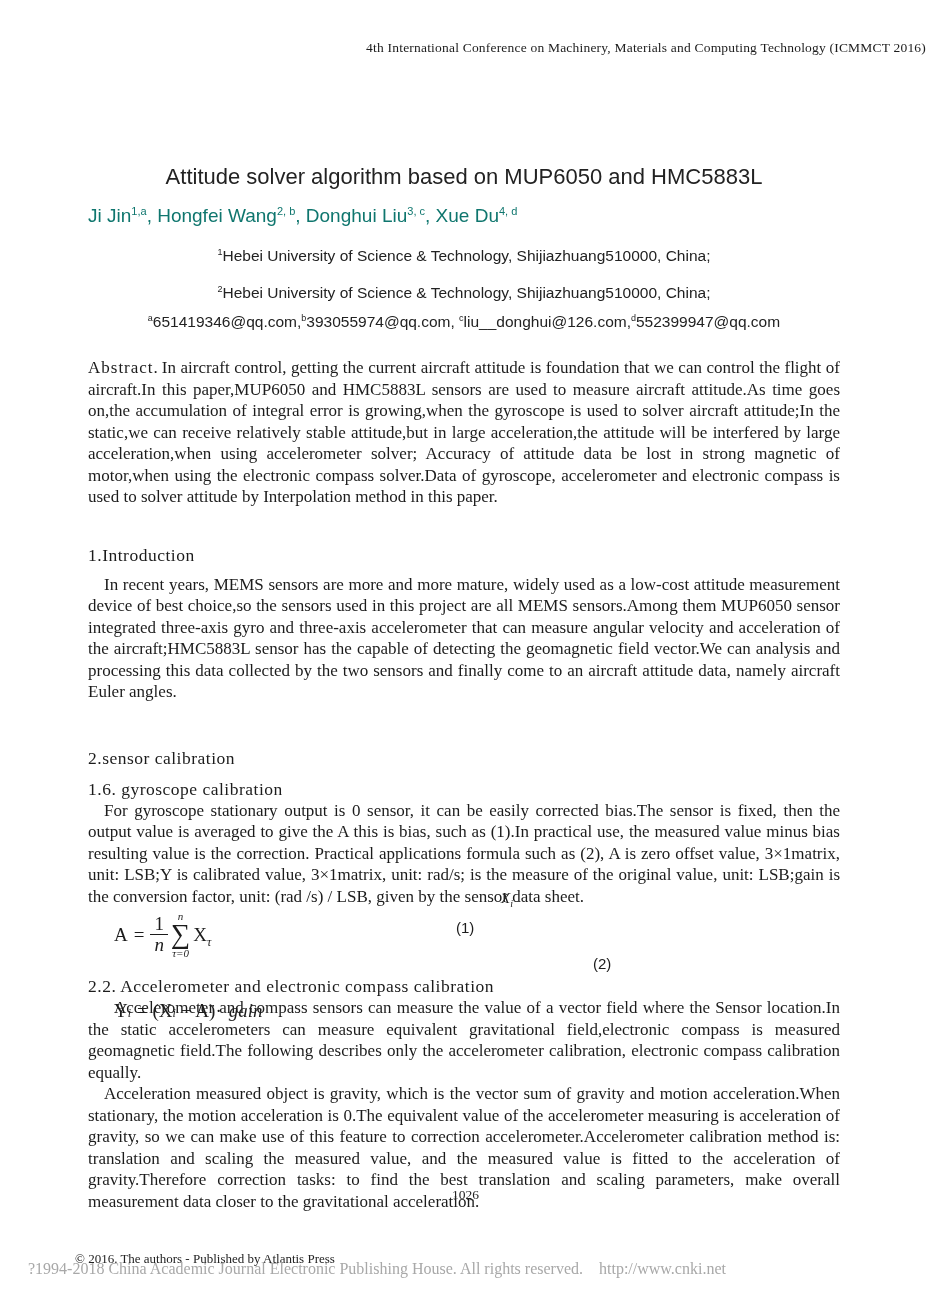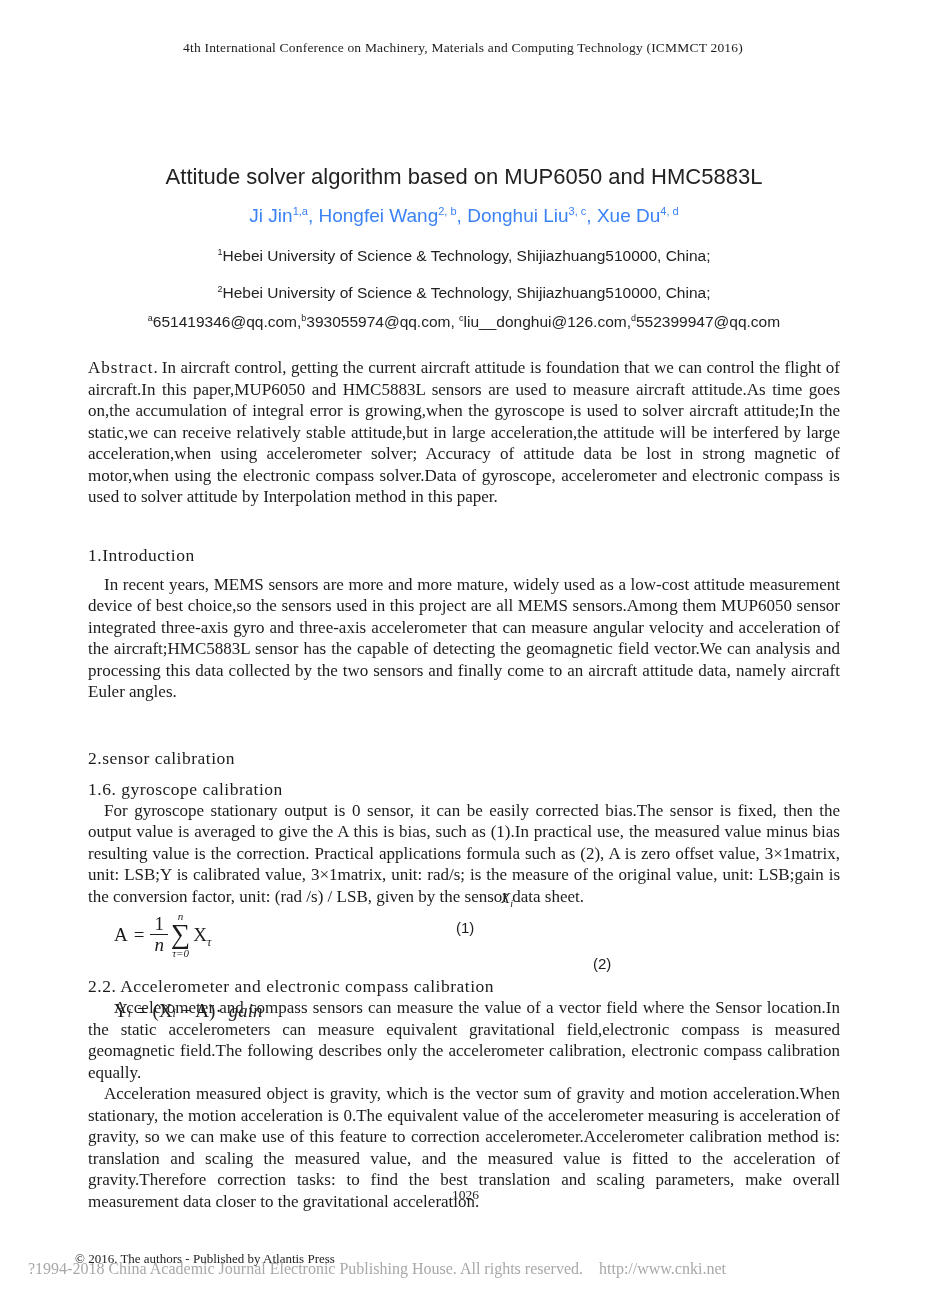--- a/index.html
+++ b/index.html
@@ -6,33 +6,33 @@
   .page{
     position:relative;
     width:926px;height:1309px;
     background:#ffffff;
     font-family:"Liberation Serif", serif;
     color:#1c1c1c;
     overflow:hidden;
   }
   .conf-header{
     position:absolute;top:40px;left:0;right:0;
-    text-align:center;
+    text-align:right;
     font-size:13.5px;letter-spacing:0.2px;
   }
   .content{
     position:absolute;left:88px;top:115px;width:752px;
   }
   .title{
     font-family:"Liberation Sans", sans-serif;
     font-size:22px;line-height:28px;text-align:center;color:#222;margin-top:48px;
   }
   .authors{
     font-family:"Liberation Sans", sans-serif;
-    font-size:19px;line-height:30px;text-align:center;margin-top:10px;color:#3b82f6;
+    font-size:19px;line-height:30px;margin-top:10px;color:#0f766e;
   }
   .authors sup,.affil sup,.emails sup{
     font-size:0.58em;vertical-align:super;line-height:0;
   }
   .affil{
     font-family:"Liberation Sans", sans-serif;
     font-size:15.5px;line-height:24px;text-align:center;margin-top:13px;color:#222;
   }
   .affil:first-of-type{margin-top:6px;}
   .emails{

